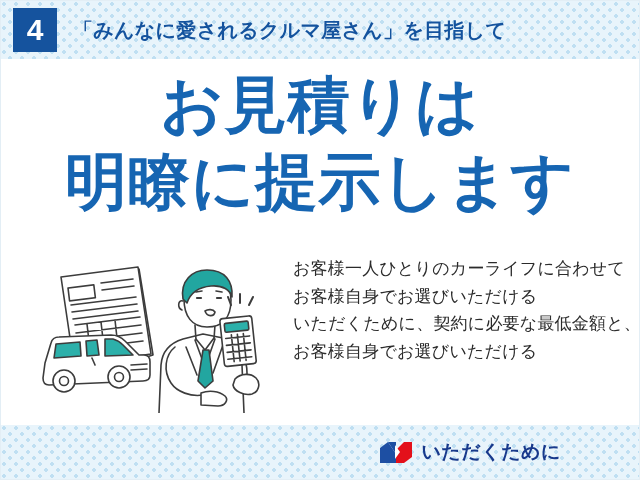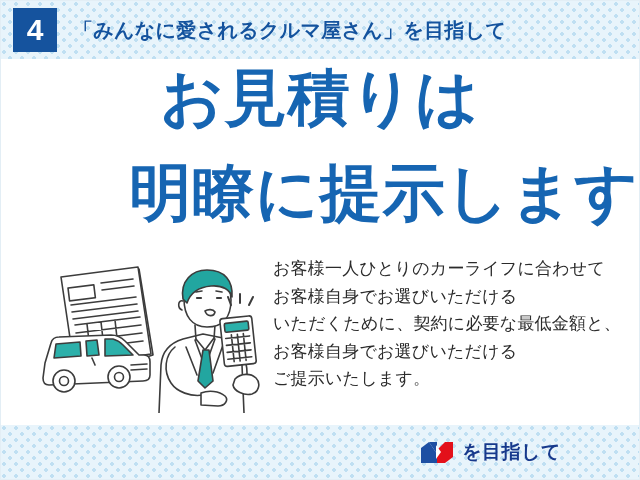--- a/index.html
+++ b/index.html
@@ -46,39 +46,39 @@
     white-space:nowrap;
   }
 
   
   .stage{
     position:absolute;left:0;top:58px;width:638px;height:366px;
     background:#ffffff;
   }
 
   .headline{
-    position:absolute;left:0;top:4px;width:638px;
+    position:absolute;left:0;top:11px;width:638px;
     text-align:center;
     color:#1665b2;
     font-weight:bold;
     line-height:1.14;
     letter-spacing:1px;
   }
   .headline .l1{display:block;font-size:62px;}
-  .headline .l2{display:block;font-size:62px;margin-top:24px;text-align:right;}
+  .headline .l2{display:block;font-size:62px;margin-top:6px;}
 
   
   .copy{
     position:absolute;left:272px;top:196px;width:360px;
     color:#2b2b2b;
     font-size:17px;
     line-height:1.62;
     letter-spacing:.2px;
   }
-  .copy span{display:block;white-space:nowrap;}
+  .copy span{display:block;white-space:nowrap;margin-left:20px;}
 
   
   .illus{
     position:absolute;left:34px;top:196px;width:232px;height:158px;
   }
   .illus svg{display:block;width:232px;height:158px;}
 
   
   .footer{
     position:absolute;left:0;top:424px;width:638px;height:54px;
@@ -186,29 +186,28 @@
           <path d="M196 50 L193 42 M205 48 L205 39 M214 50 L218 42" stroke-width="2"></path>
         </g>
       </svg>
     </div>
 
     <div class="copy">
       <span>お客様一人ひとりのカーライフに合わせて</span>
       <span>お客様自身でお選びいただける</span>
       <span>いただくために、契約に必要な最低金額と、</span>
       <span>お客様自身でお選びいただける</span>
-      <span>ご提示いたします。</span>
     </div>
   </div>
 
   <div class="footer dots">
     <div class="logo">
       <svg class="logo-mark" viewBox="0 0 34 23" xmlns="http://www.w3.org/2000/svg">
         <path d="M1 22 L1 7 L9 1 L17 13 L17 22 L9 22 L1 22 Z" fill="#1d4fa3"></path>
         <path d="M9 1 L17 1 L17 13 Z" fill="#1d4fa3"></path>
         <path d="M17 22 L17 9 L25 1 L33 1 L33 16 L25 22 L17 22 Z" fill="#e3101a"></path>
         <path d="M16 4 L21 11 L16 18 Z" fill="#ffffff"></path>
       </svg>
-      <div class="logo-text">を目指して</div>
+      <div class="logo-text">いただくために</div>
     </div>
   </div>
 
 </div>
 
 </body></html>

